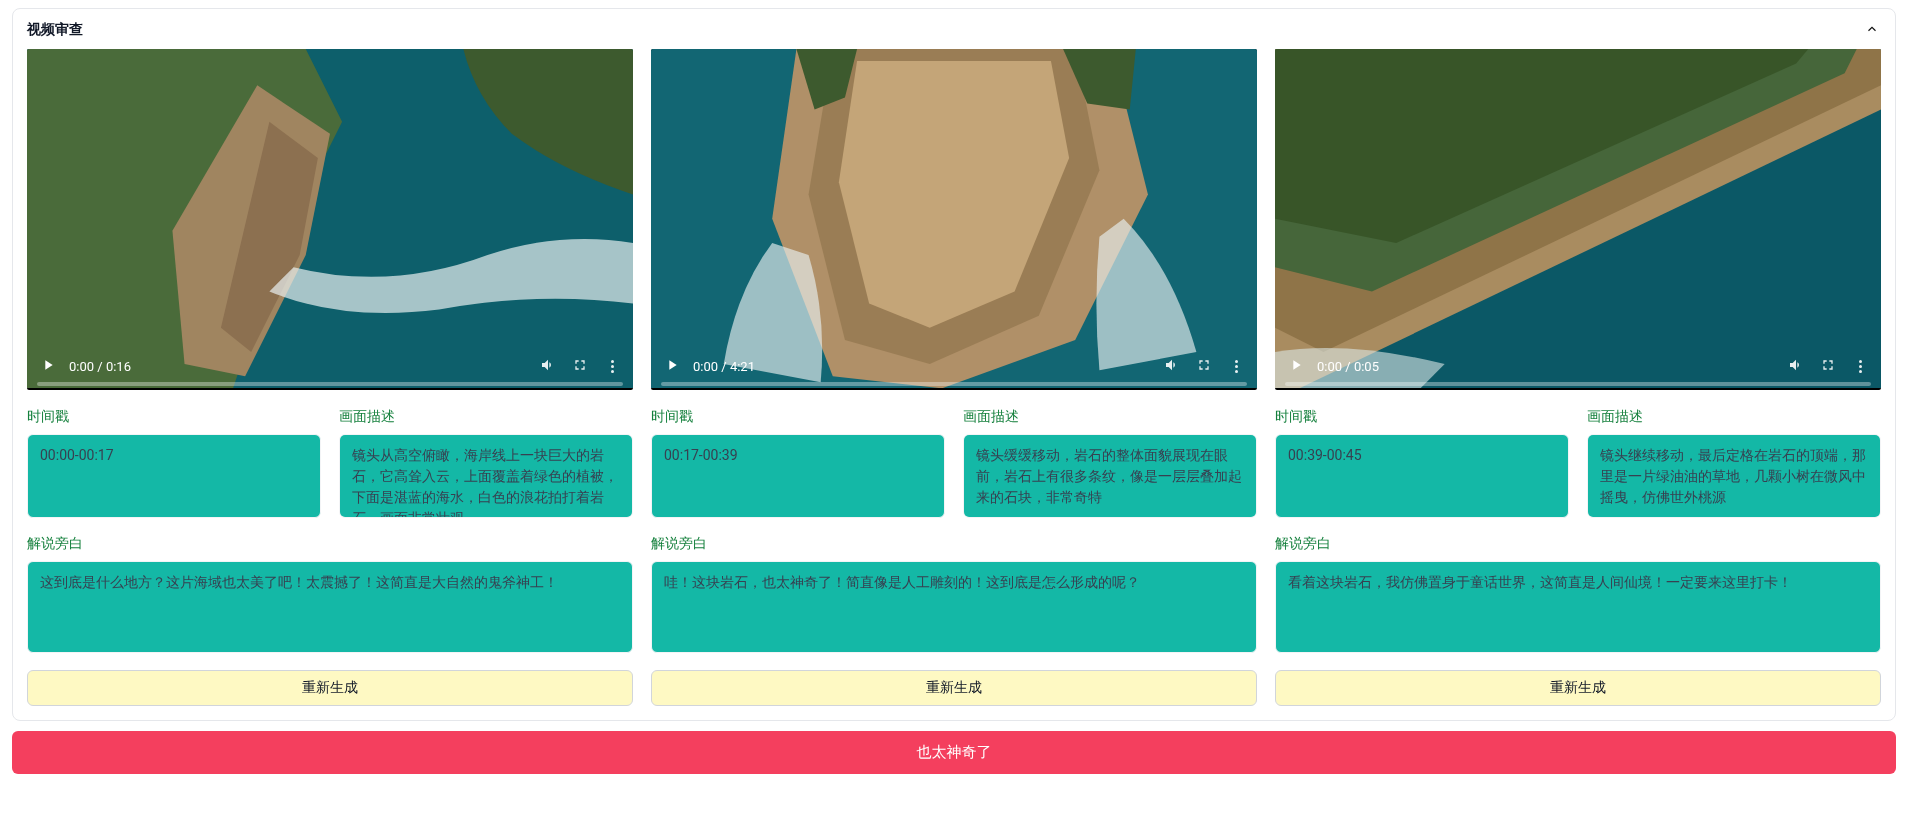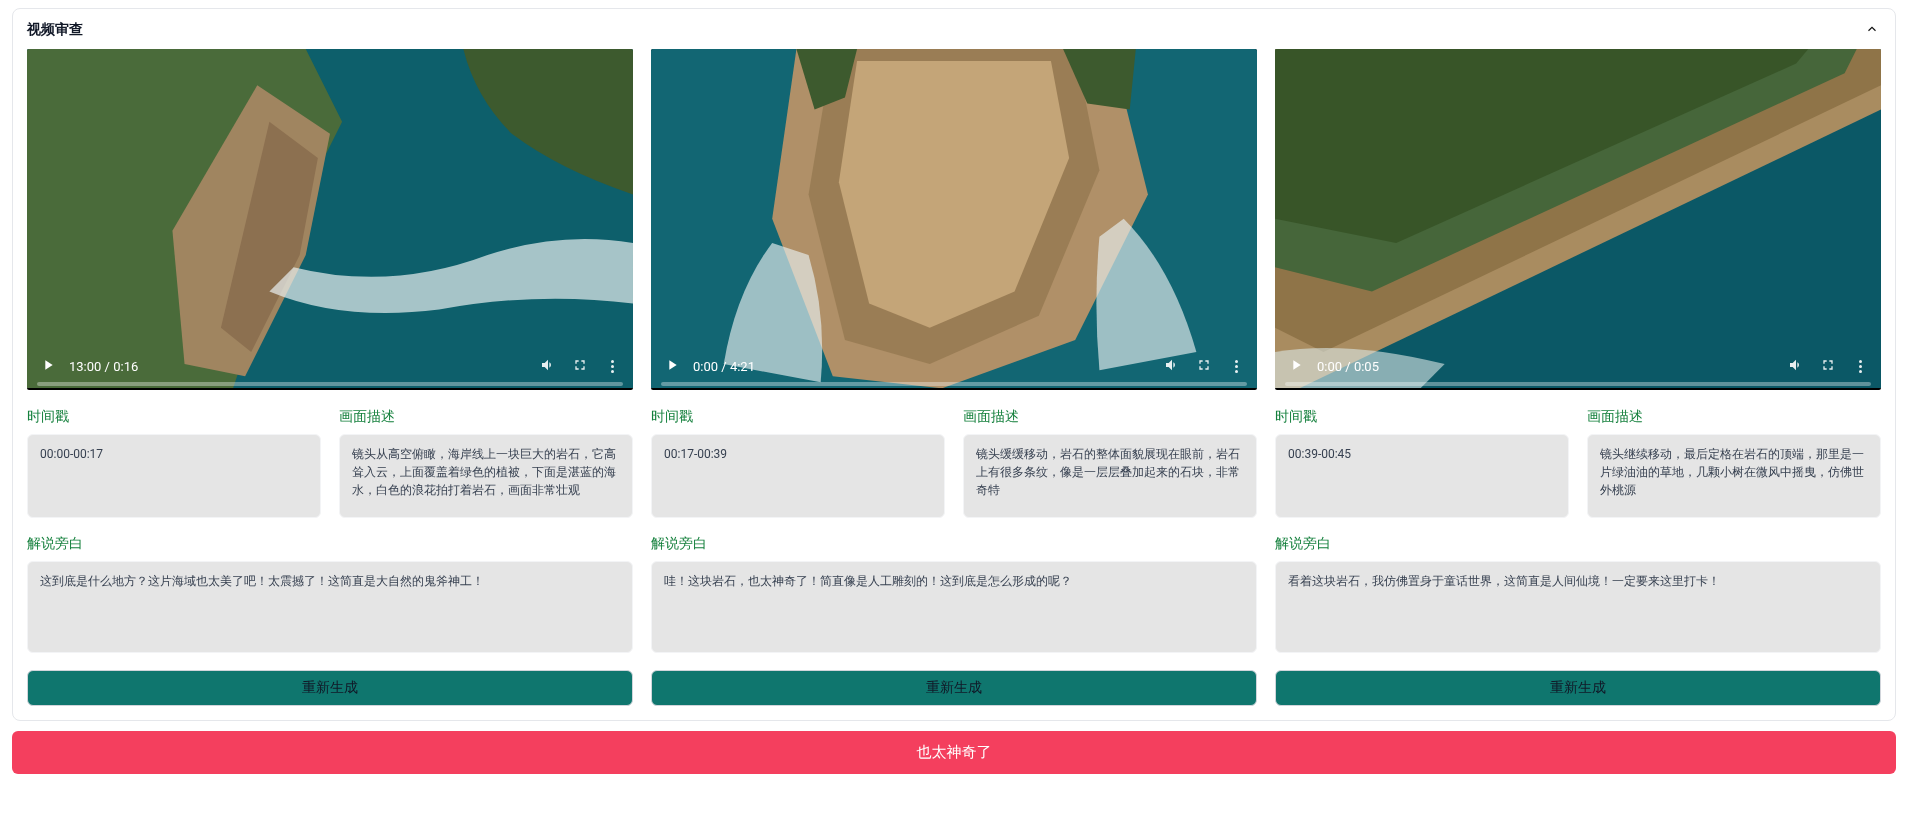--- a/index.html
+++ b/index.html
@@ -95,37 +95,37 @@
     gap: 18px;
     margin-top: 18px;
   }
   .field-label {
     font-size: 14px;
     color: #15803d;
     margin-bottom: 8px;
   }
   textarea.field-input {
     width: 100%;
-    background: #e5e5e5;
+    background: #14b8a6;
     border: 1px solid #f3f4f6;
     border-radius: 6px;
     padding: 10px 12px;
-    font-size: 12px;
+    font-size: 14px;
     color: #374151;
     resize: none;
     font-family: inherit;
     line-height: 1.5;
   }
   textarea.small { height: 84px; }
   textarea.medium { height: 84px; overflow-y: auto; }
   textarea.large { height: 92px; }
   .narration-block { margin-top: 14px; }
   .regen-btn {
     margin-top: 14px;
-    background: #0f766e;
+    background: #fef9c3;
     border: 1px solid #d1d5db;
     border-radius: 6px;
     padding: 8px 14px;
     font-size: 14px;
     color: #111827;
     cursor: pointer;
   }
   .generate-btn {
     display: block;
     width: calc(100% - 24px);
@@ -169,21 +169,21 @@
           <path d="M200,60 L240,90 L225,170 L185,250 L160,230 Z" fill="#8c7050"></path>
           <path d="M220,180 Q300,200 380,170 Q440,150 500,160 L500,210 Q420,200 340,215 Q260,225 200,200 Z" fill="#e8f0f0" opacity="0.7"></path>
           <path d="M500,0 L500,120 Q440,100 400,70 Q370,40 360,0 Z" fill="#3d5a2e"></path>
         </svg>
         <div class="video-controls">
           <div class="play-btn">
             <span><svg viewBox="0 0 24 24">
                   <path d="M8 5v14l11-7z"></path>
                 </svg></span>
           </div>
-          <div class="time-text">13:00 / 0:16</div>
+          <div class="time-text">0:00 / 0:16</div>
           <div class="spacer"></div>
           <div class="ctrl-icon">
             <span><svg viewBox="0 0 24 24">
                   <path d="M3 9v6h4l5 5V4L7 9H3zm13.5 3a4.5 4.5 0 0 0-2.5-4v8a4.5 4.5 0 0 0 2.5-4z"></path>
                 </svg></span>
           </div>
           <div class="ctrl-icon">
             <span><svg viewBox="0 0 24 24">
                   <path d="M7 14H5v5h5v-2H7v-3zm-2-4h2V7h3V5H5v5zm12 7h-3v2h5v-5h-2v3zM14 5v2h3v3h2V5h-5z"></path>
                 </svg></span>

